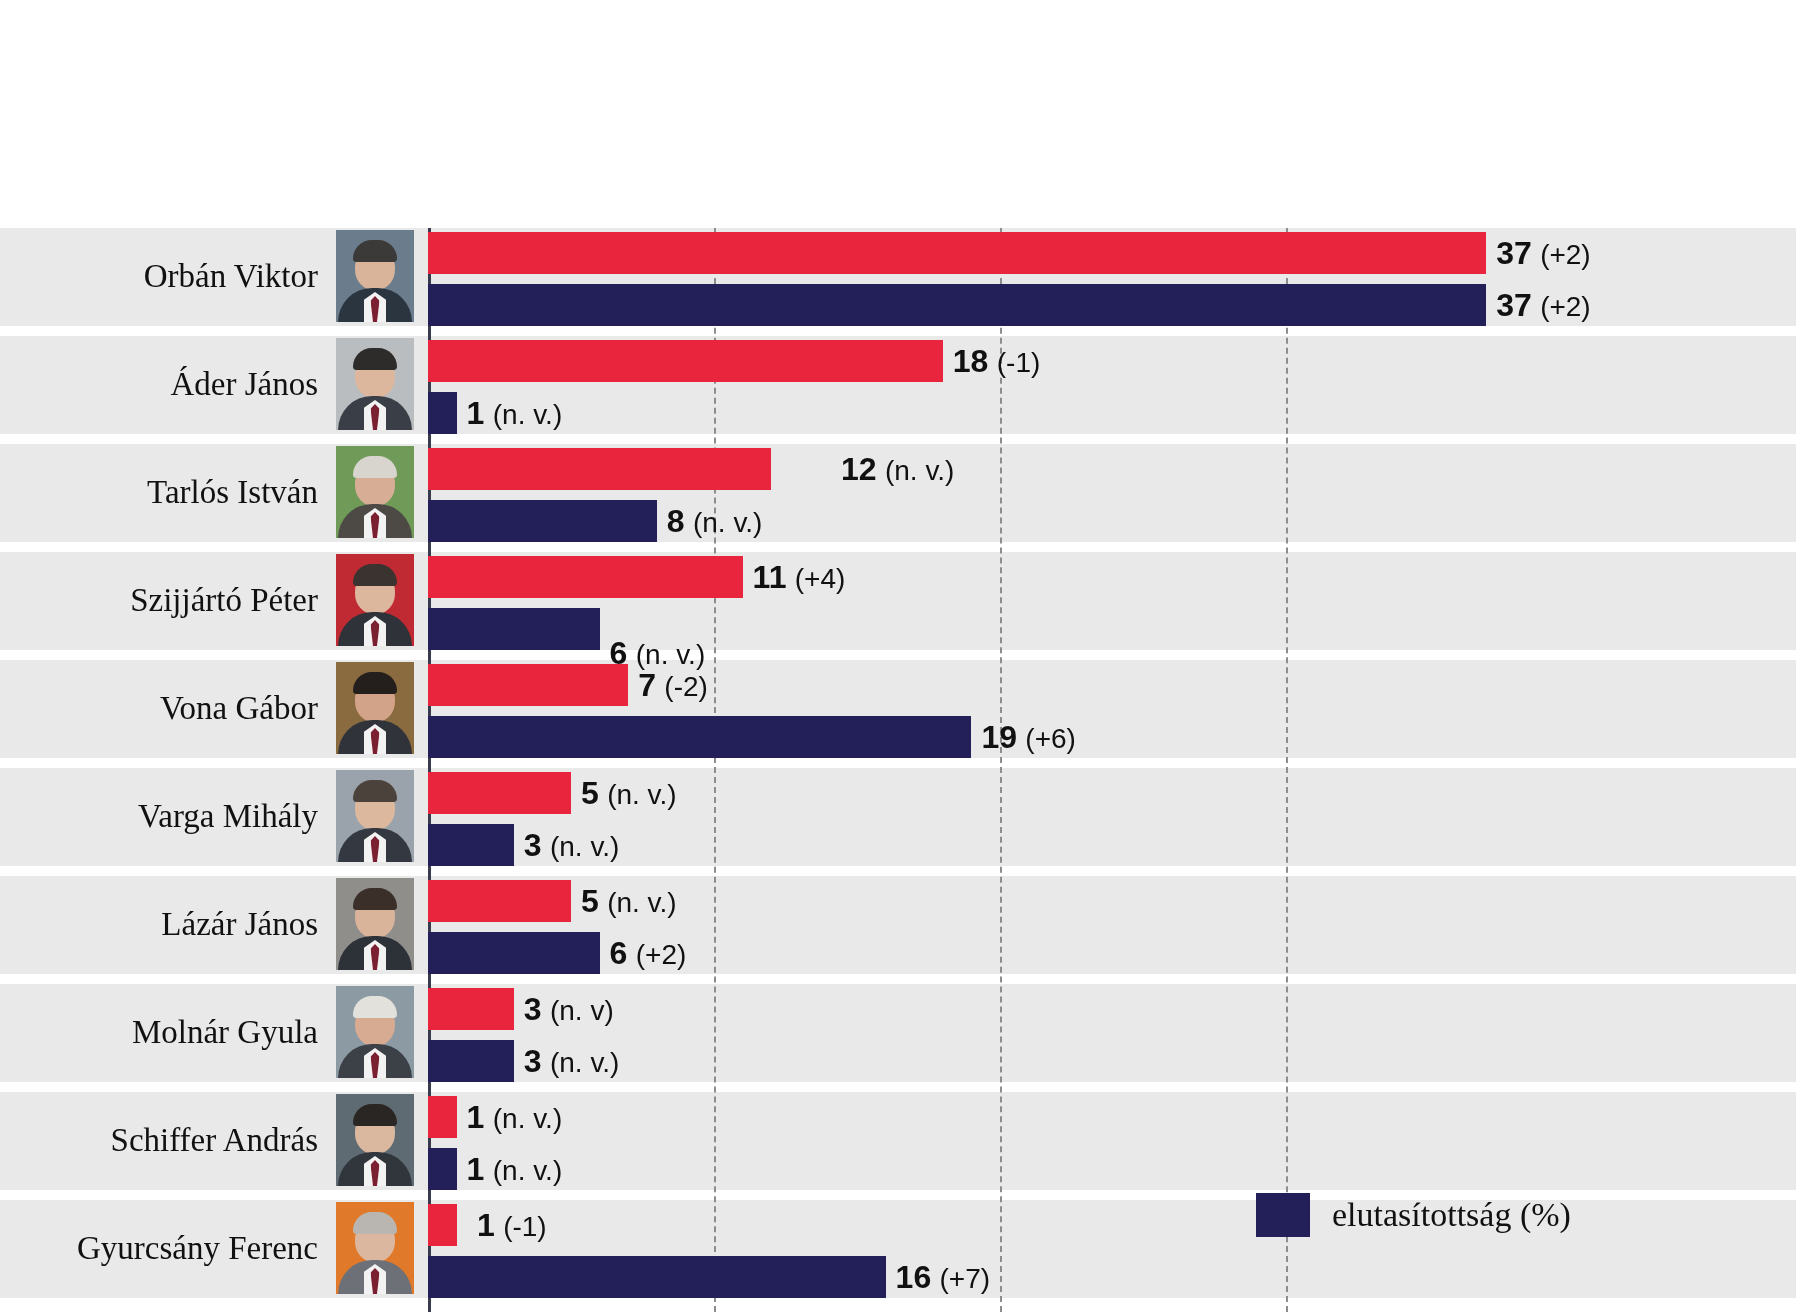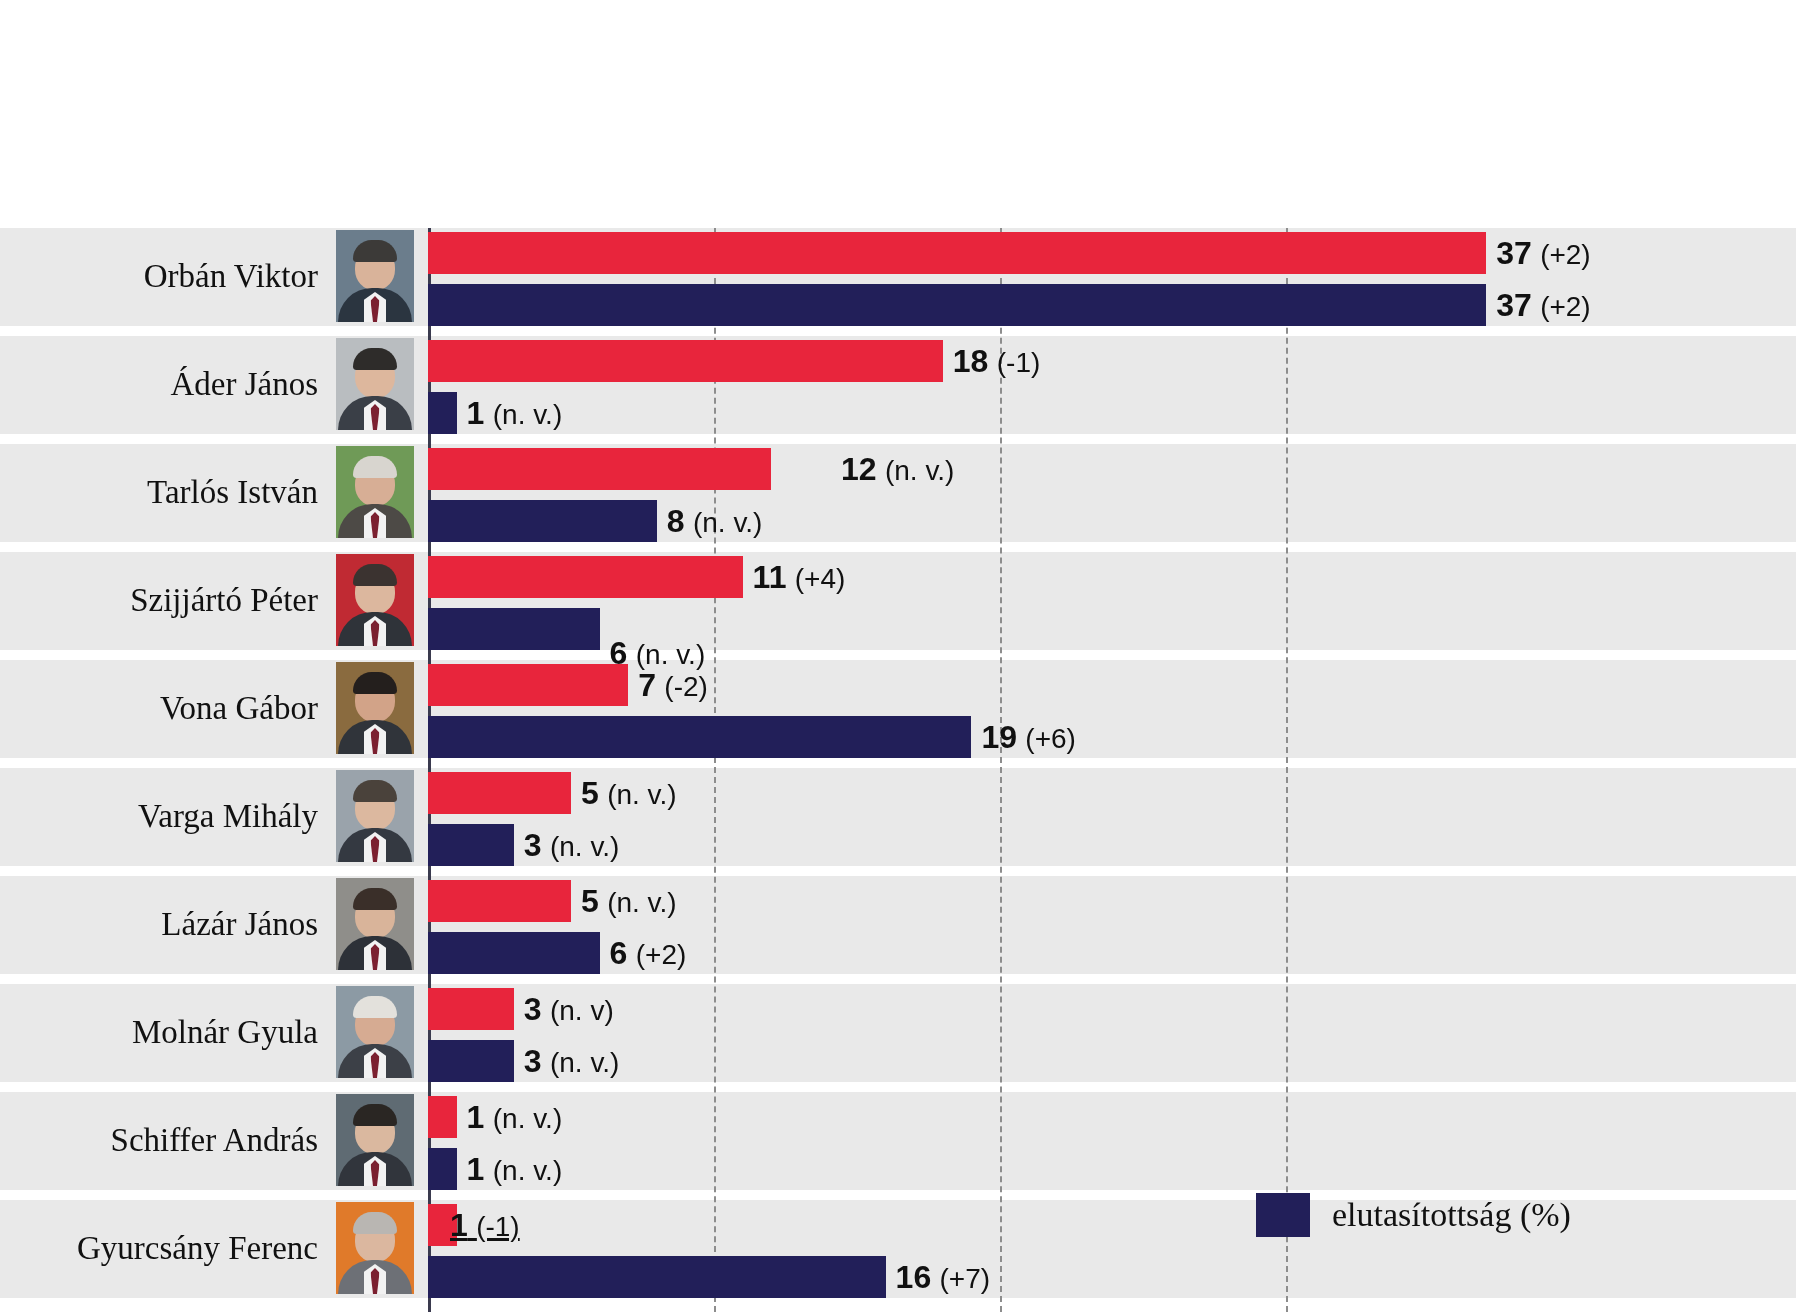--- a/index.html
+++ b/index.html
@@ -324,21 +324,21 @@
       <div class="row-label" style="top: 1002px;">Gyurcsány Ferenc</div>
       <div class="portrait" style="left: 336px; top: 974px;">
         <div class="bg" style="background:#e07a2a"></div>
         <div class="head" style="background:#dbb79f"></div>
         <div class="hair" style="background:#b9b6b2"></div>
         <div class="body" style="background:#6d7076"></div>
         <div class="shirt"></div>
         <div class="tie"></div>
       </div>
       <div class="bar pop" style="left: 428px; top: 976px; width: 28.6px;"></div>
-      <div class="bar-value" style="left: 450px; top: 976px; text-decoration: underline;"><b>1</b> <span class="delta">(-1)</span></div>
+      <div class="bar-value" style="left: 477px; top: 976px;"><b>1</b> <span class="delta">(-1)</span></div>
       <div class="bar rej" style="left: 428px; top: 1028px; width: 457.6px;"></div>
       <div class="bar-value" style="left: 895.6px; top: 1028px;"><b>16</b> <span class="delta">(+7)</span></div>
     </div>
 
   <div id="legend">
     <div class="legend-row">
       <div class="legend-swatch rej"></div>
       <div class="legend-label">elutasítottság (%)</div>
     </div>
   </div>

